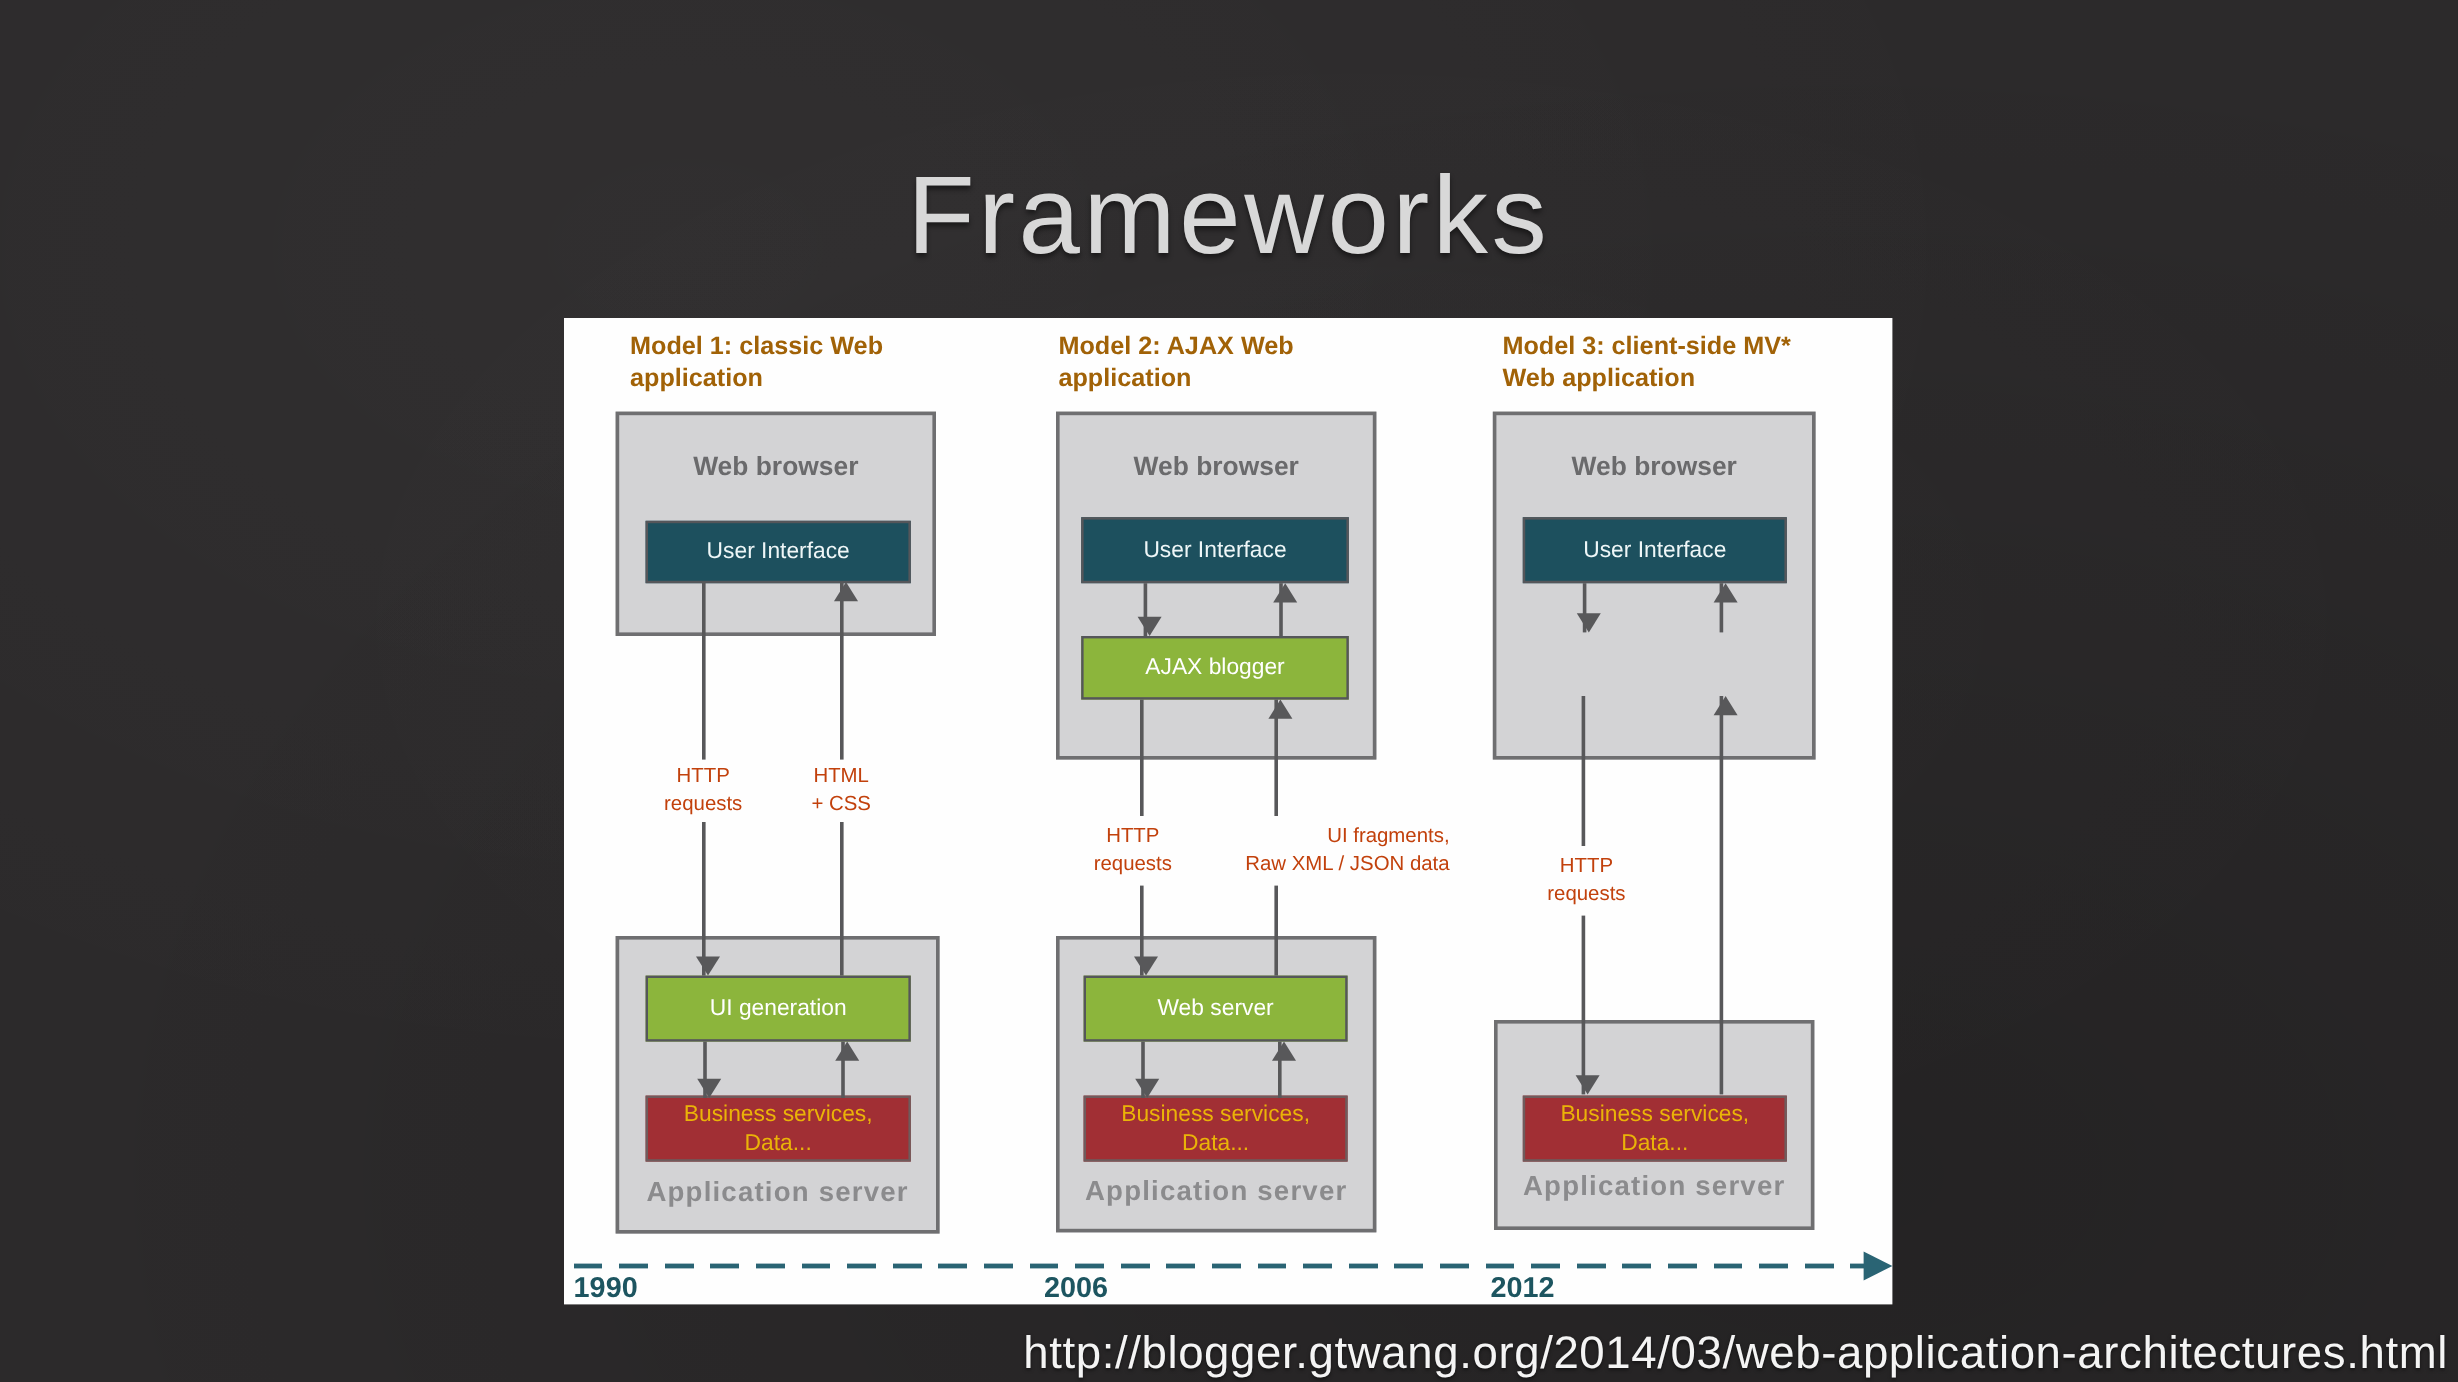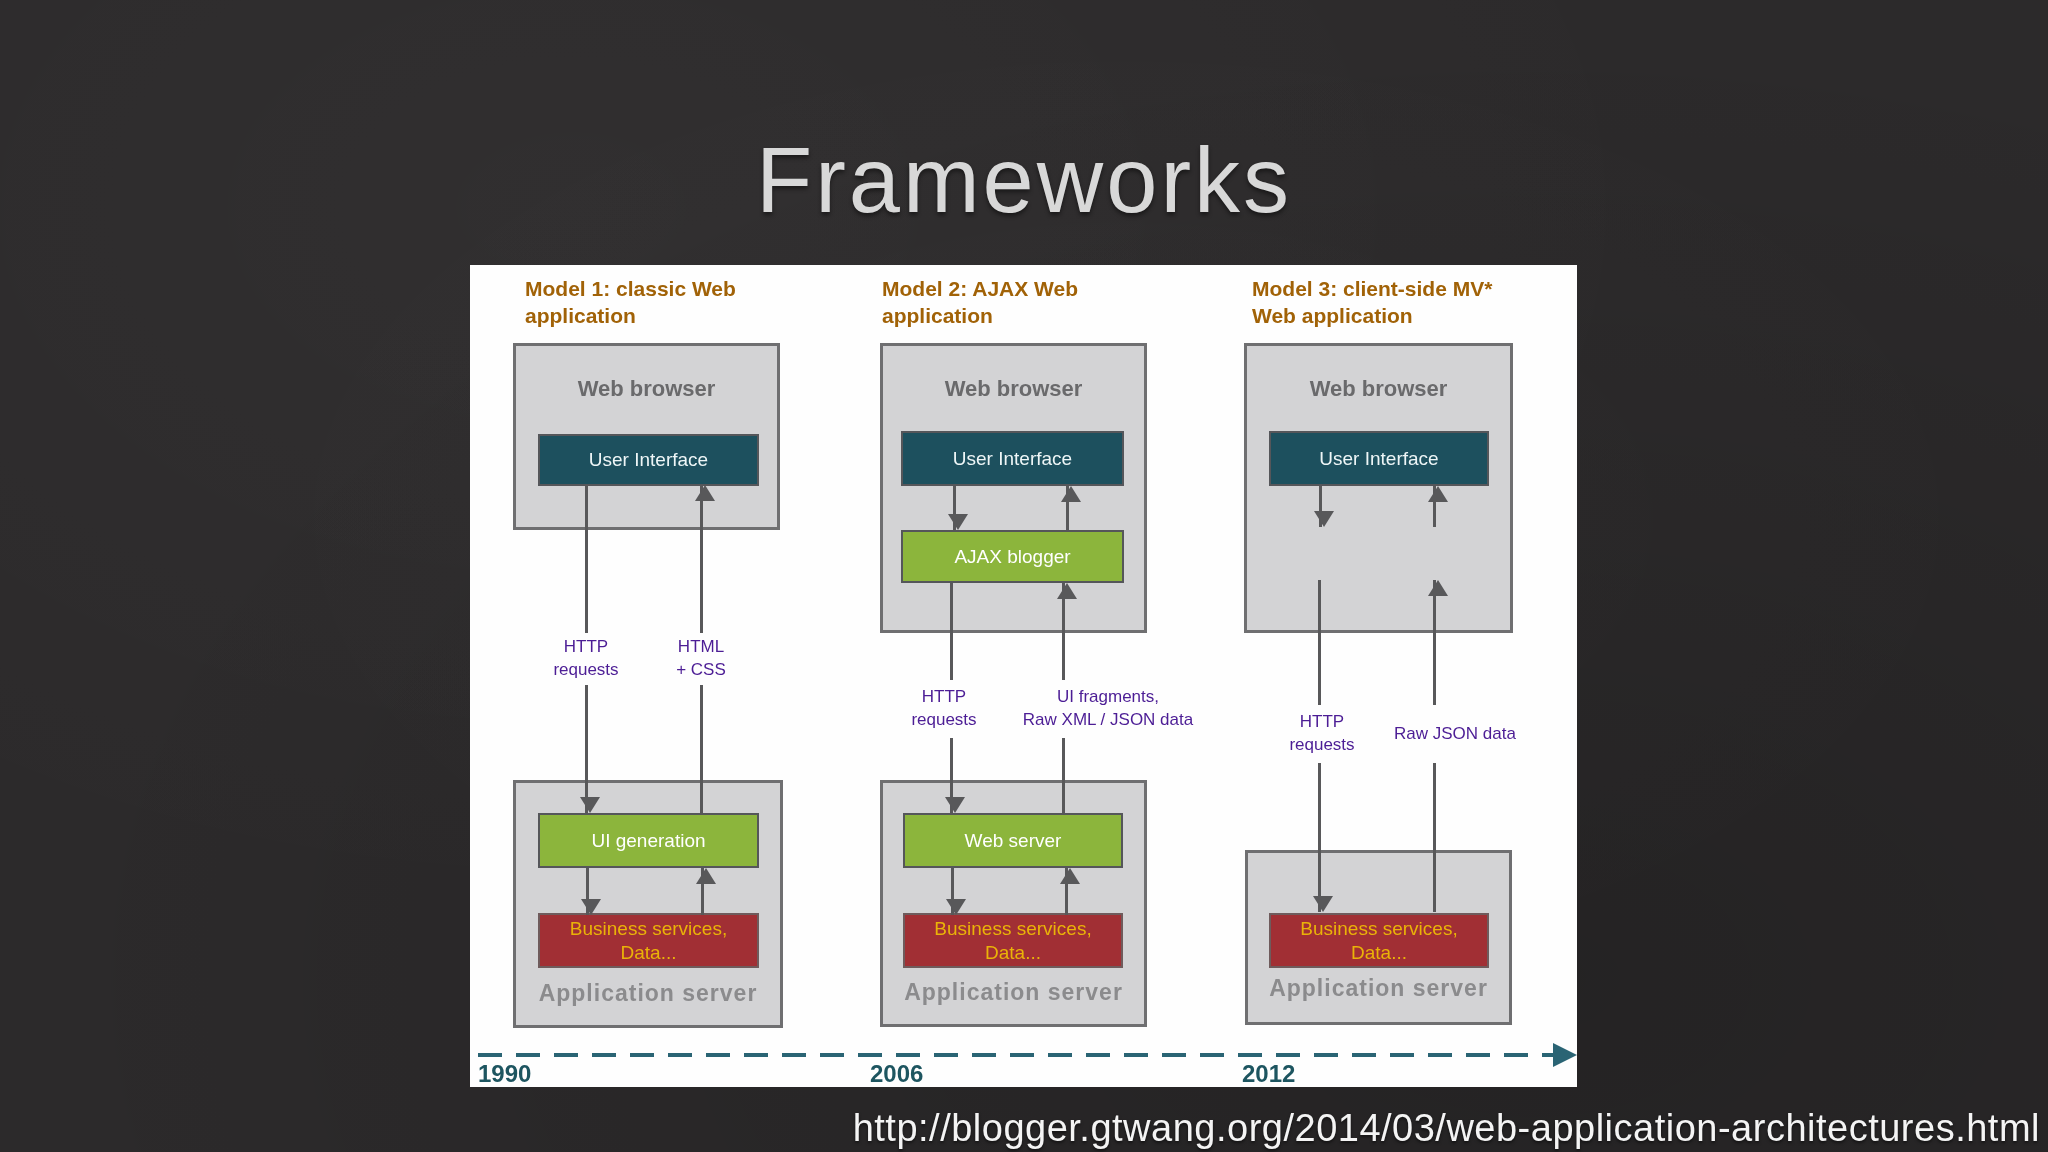--- a/index.html
+++ b/index.html
@@ -58,25 +58,25 @@
     content:"";position:absolute;bottom:0;left:-8.5px;width:0;height:0;
     border-left:10px solid transparent;border-right:10px solid transparent;
     border-top:16px solid #58585a;
   }
   .head-up::before{
     content:"";position:absolute;top:0;left:-8.5px;width:0;height:0;
     border-left:10px solid transparent;border-right:10px solid transparent;
     border-bottom:16px solid #58585a;
   }
   .flow-label{
-    position:absolute;background:#fefefe;z-index:6;color:#4c1d95;
+    position:absolute;background:#fefefe;z-index:6;color:#c2410c;
     font-size:17px;line-height:1.35;display:flex;flex-direction:column;
     align-items:center;justify-content:center;text-align:center;
   }
-  .flow-label.left-align{align-items:center;text-align:left;}
+  .flow-label.left-align{align-items:flex-end;text-align:left;}
   .timeline-line{
     position:absolute;left:8px;top:788px;width:1077px;height:4px;
     background:repeating-linear-gradient(90deg,#2a6474 0 24px,transparent 24px 38px);
   }
   .timeline-arrow{
     position:absolute;left:1083px;top:778px;width:0;height:0;
     border-top:12px solid transparent;border-bottom:12px solid transparent;
     border-left:24px solid #2a6474;
   }
   .year-label{
@@ -183,24 +183,20 @@
     <div class="vline head-up" style="left:186px;top:140px;height:41px;"></div>
   </div>
 
   <div class="vline head-down" style="left:848px;top:315px;height:332px;"></div>
   <div class="vline head-up" style="left:963px;top:315px;height:332px;"></div>
 
   <div class="flow-label" style="left:806px;top:440px;width:92px;height:58px;">
     <span>HTTP</span>
     <span>requests</span>
   </div>
-  <div class="flow-label" style="left:890px;top:440px;width:190px;height:58px;">
-    <span>Raw JSON data</span>
-    <span></span>
-  </div>
 
   <div class="gray-box" style="left:775px;top:585px;width:267px;height:175px;">
     <div class="comp-box red" style="left:21px;top:60px;width:220px;height:55px;">
       <span>Business services,</span>
       <span>Data...</span>
     </div>
     <div class="server-title" style="bottom:20px;">Application server</div>
   </div>
 
   <div class="timeline-line"></div>

